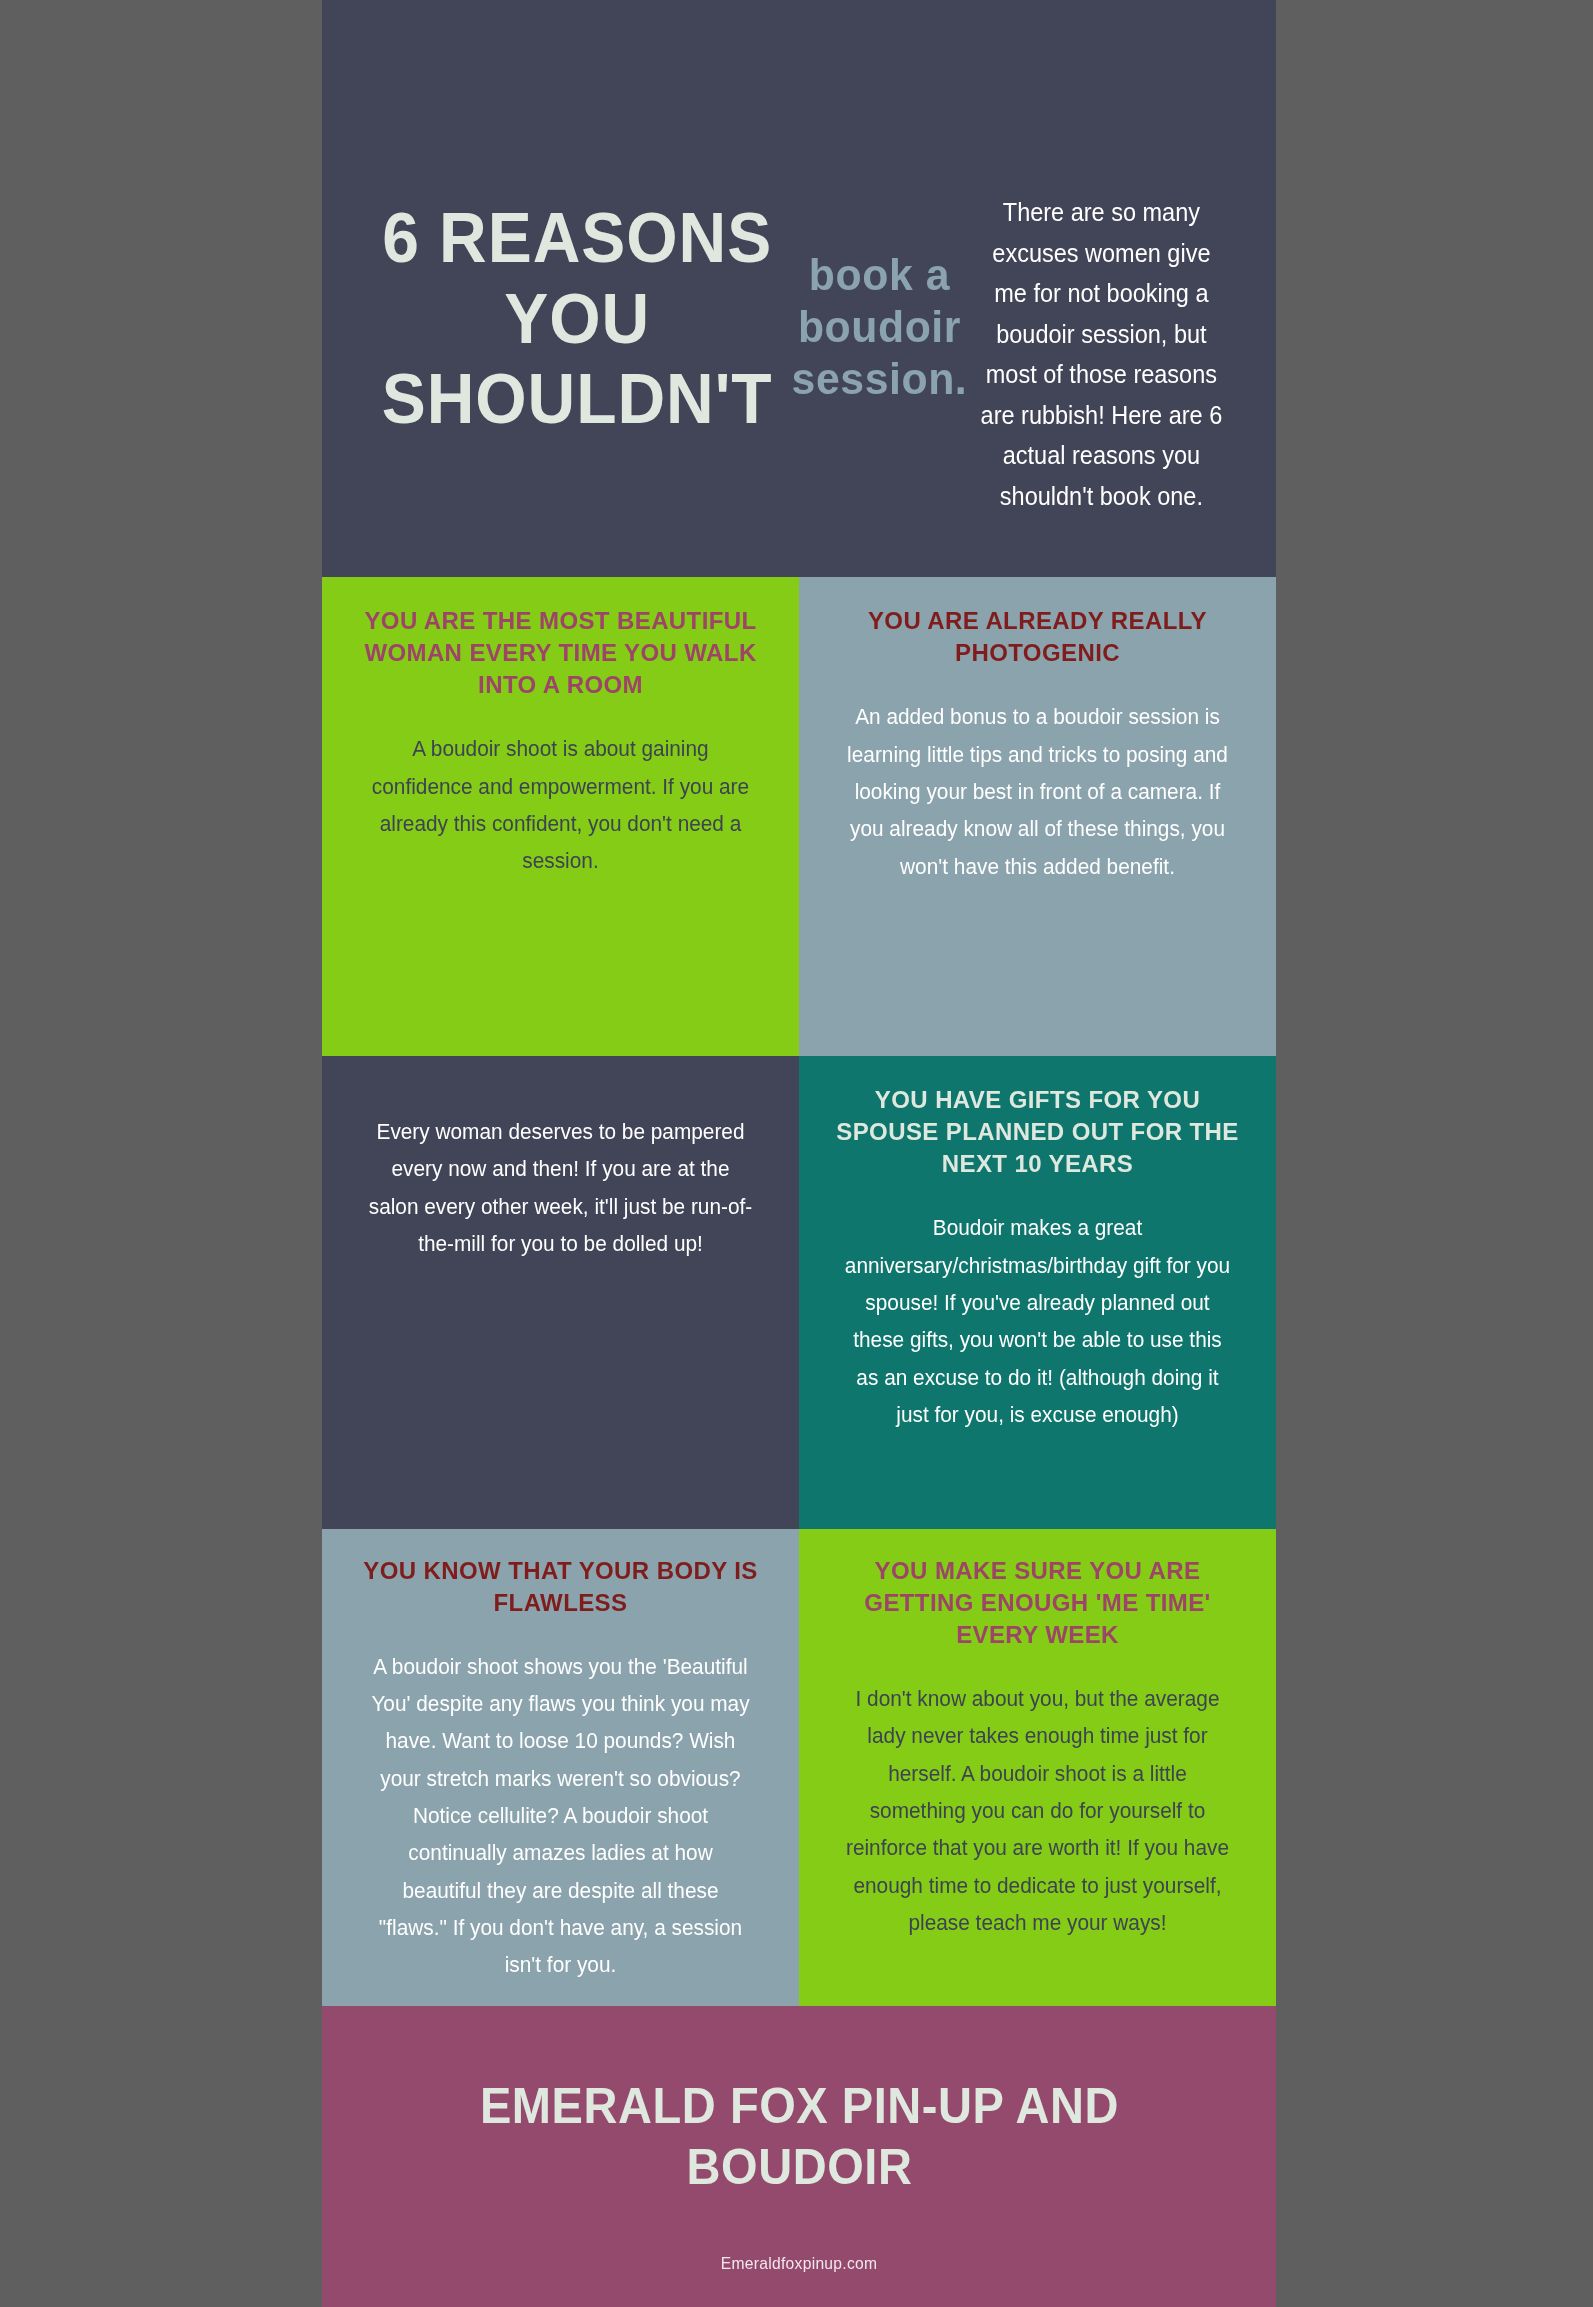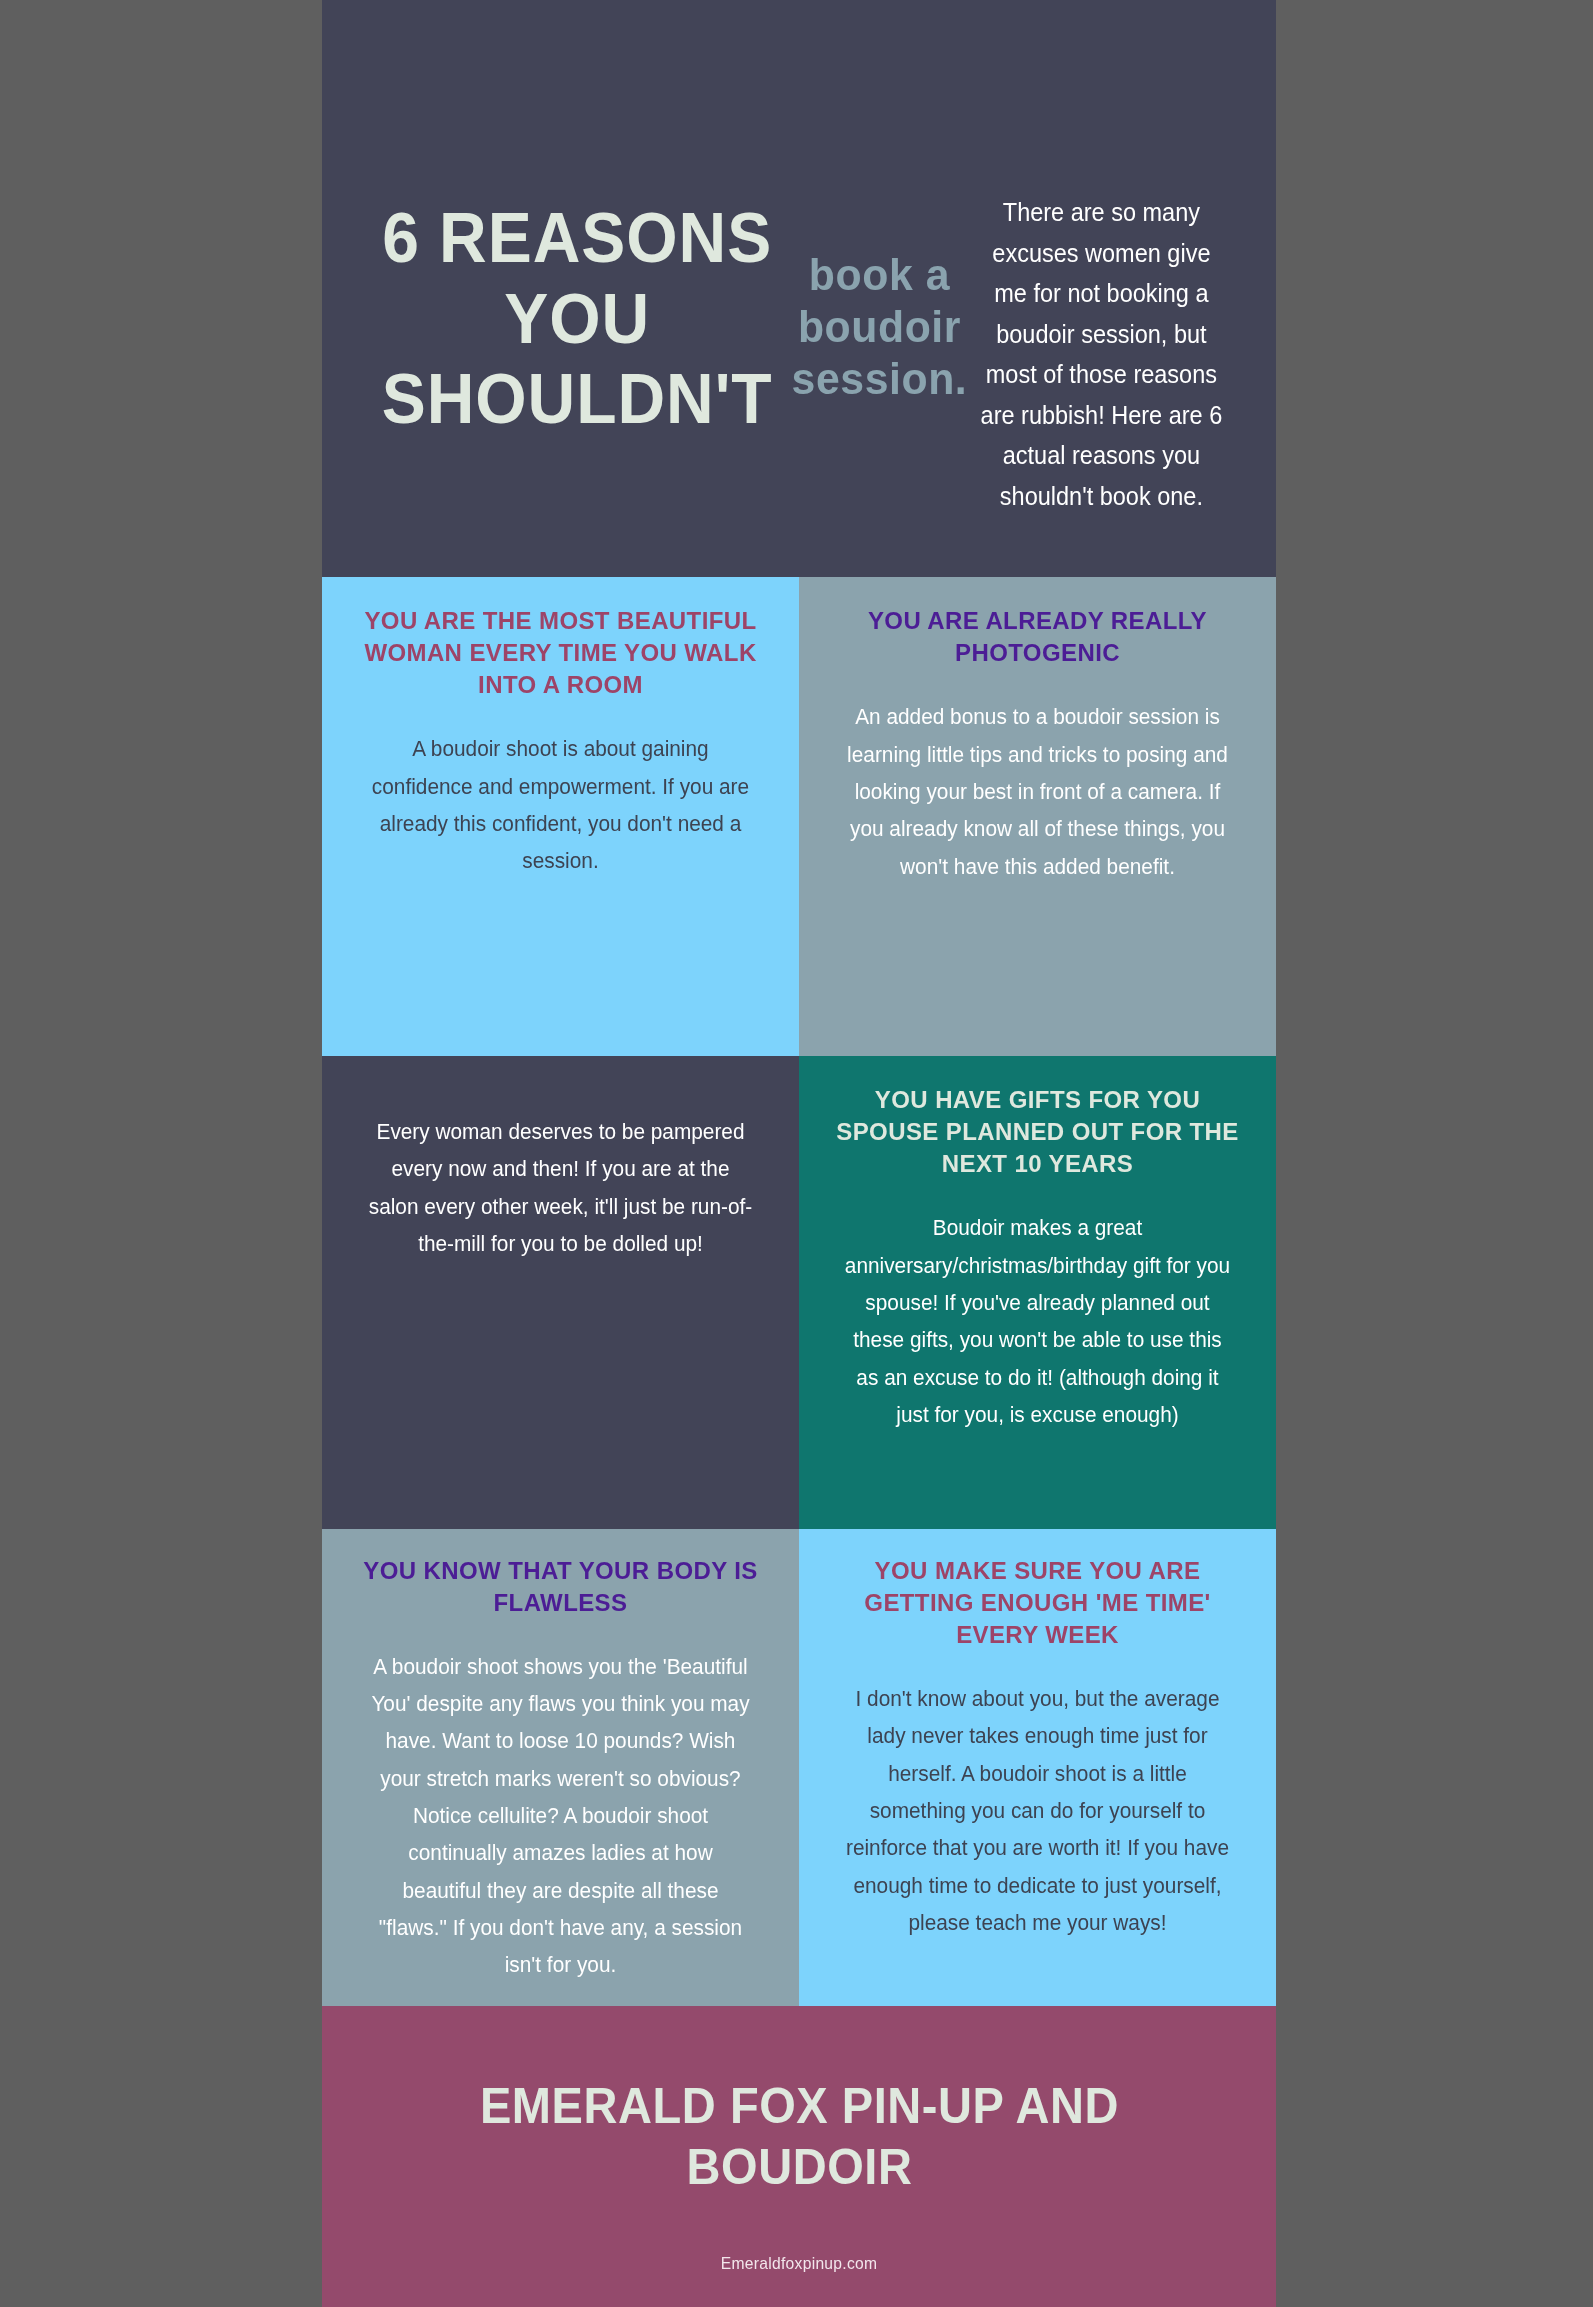--- a/index.html
+++ b/index.html
@@ -102,27 +102,27 @@
   .cell-body {
     font-family: "Liberation Sans", sans-serif;
     font-size: 21.7px;
     line-height: 1.72;
     text-align: center;
     margin: 29px 0 0 0;
     transform: scaleX(0.96);
   }
 
   
-  .t-green { background: #7dd3fc; }
+  .t-green { background: #84cc16; }
   .t-green .cell-title { color: #9d4468; }
   .t-green .cell-body  { color: #3d4352; }
 
   
   .t-blue { background: #8ba3ad; }
-  .t-blue .cell-title { color: #4c1d95; }
+  .t-blue .cell-title { color: #7f1d1d; }
   .t-blue .cell-body  { color: #ffffff; }
 
   
   .t-navy { background: #424457; }
   .t-navy .cell-title { color: #8ba3ad; }
   .t-navy .cell-body  { color: #ffffff; }
 
   
   .t-maroon { background: #0f766e; }
   .t-maroon .cell-title { color: #dfe8de; }

